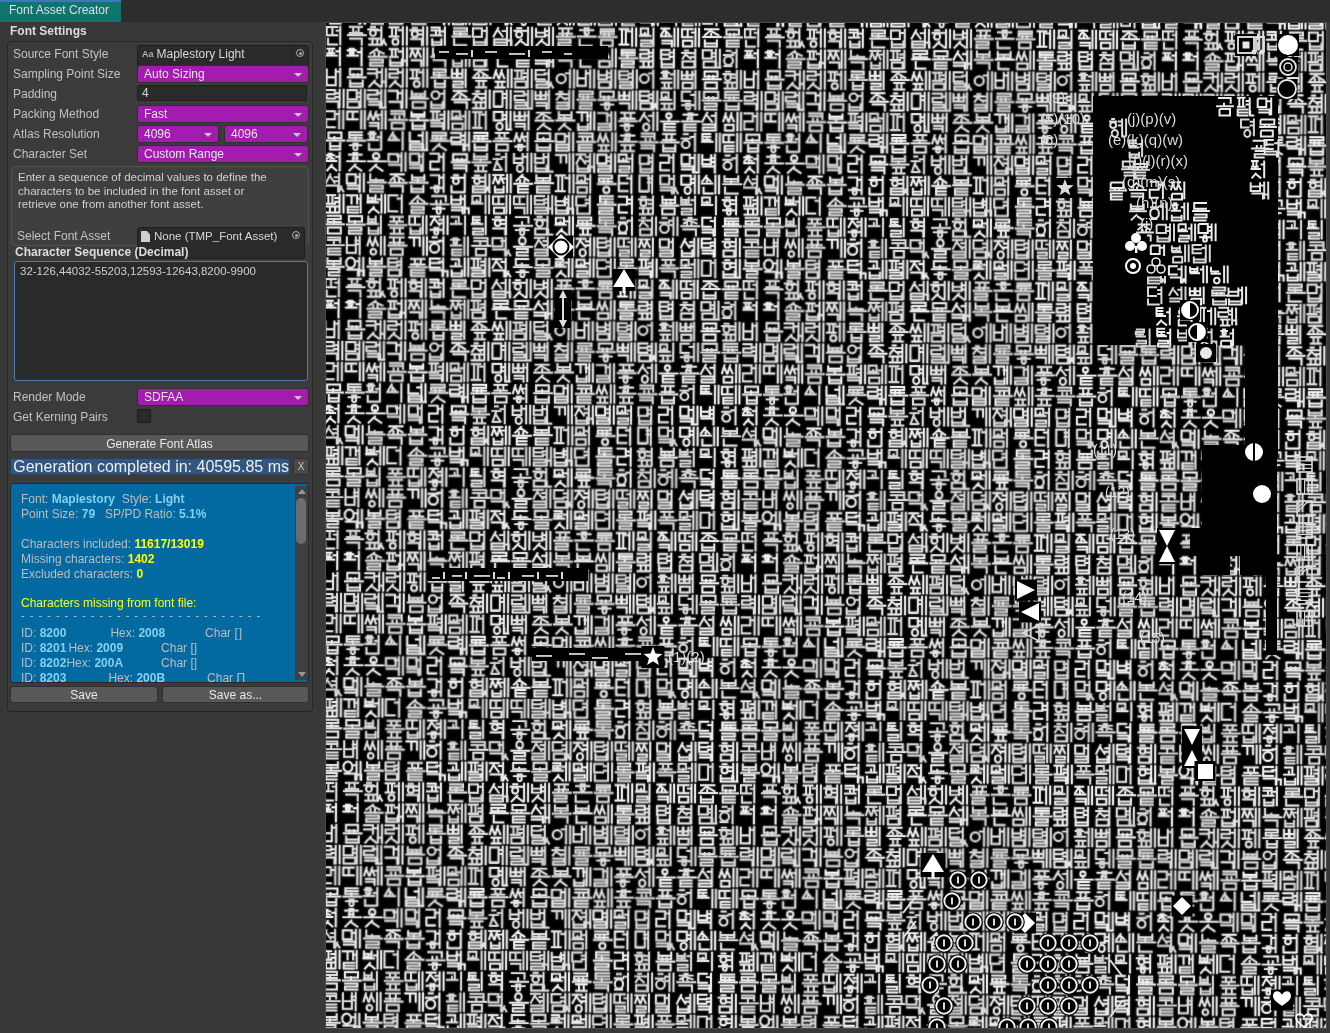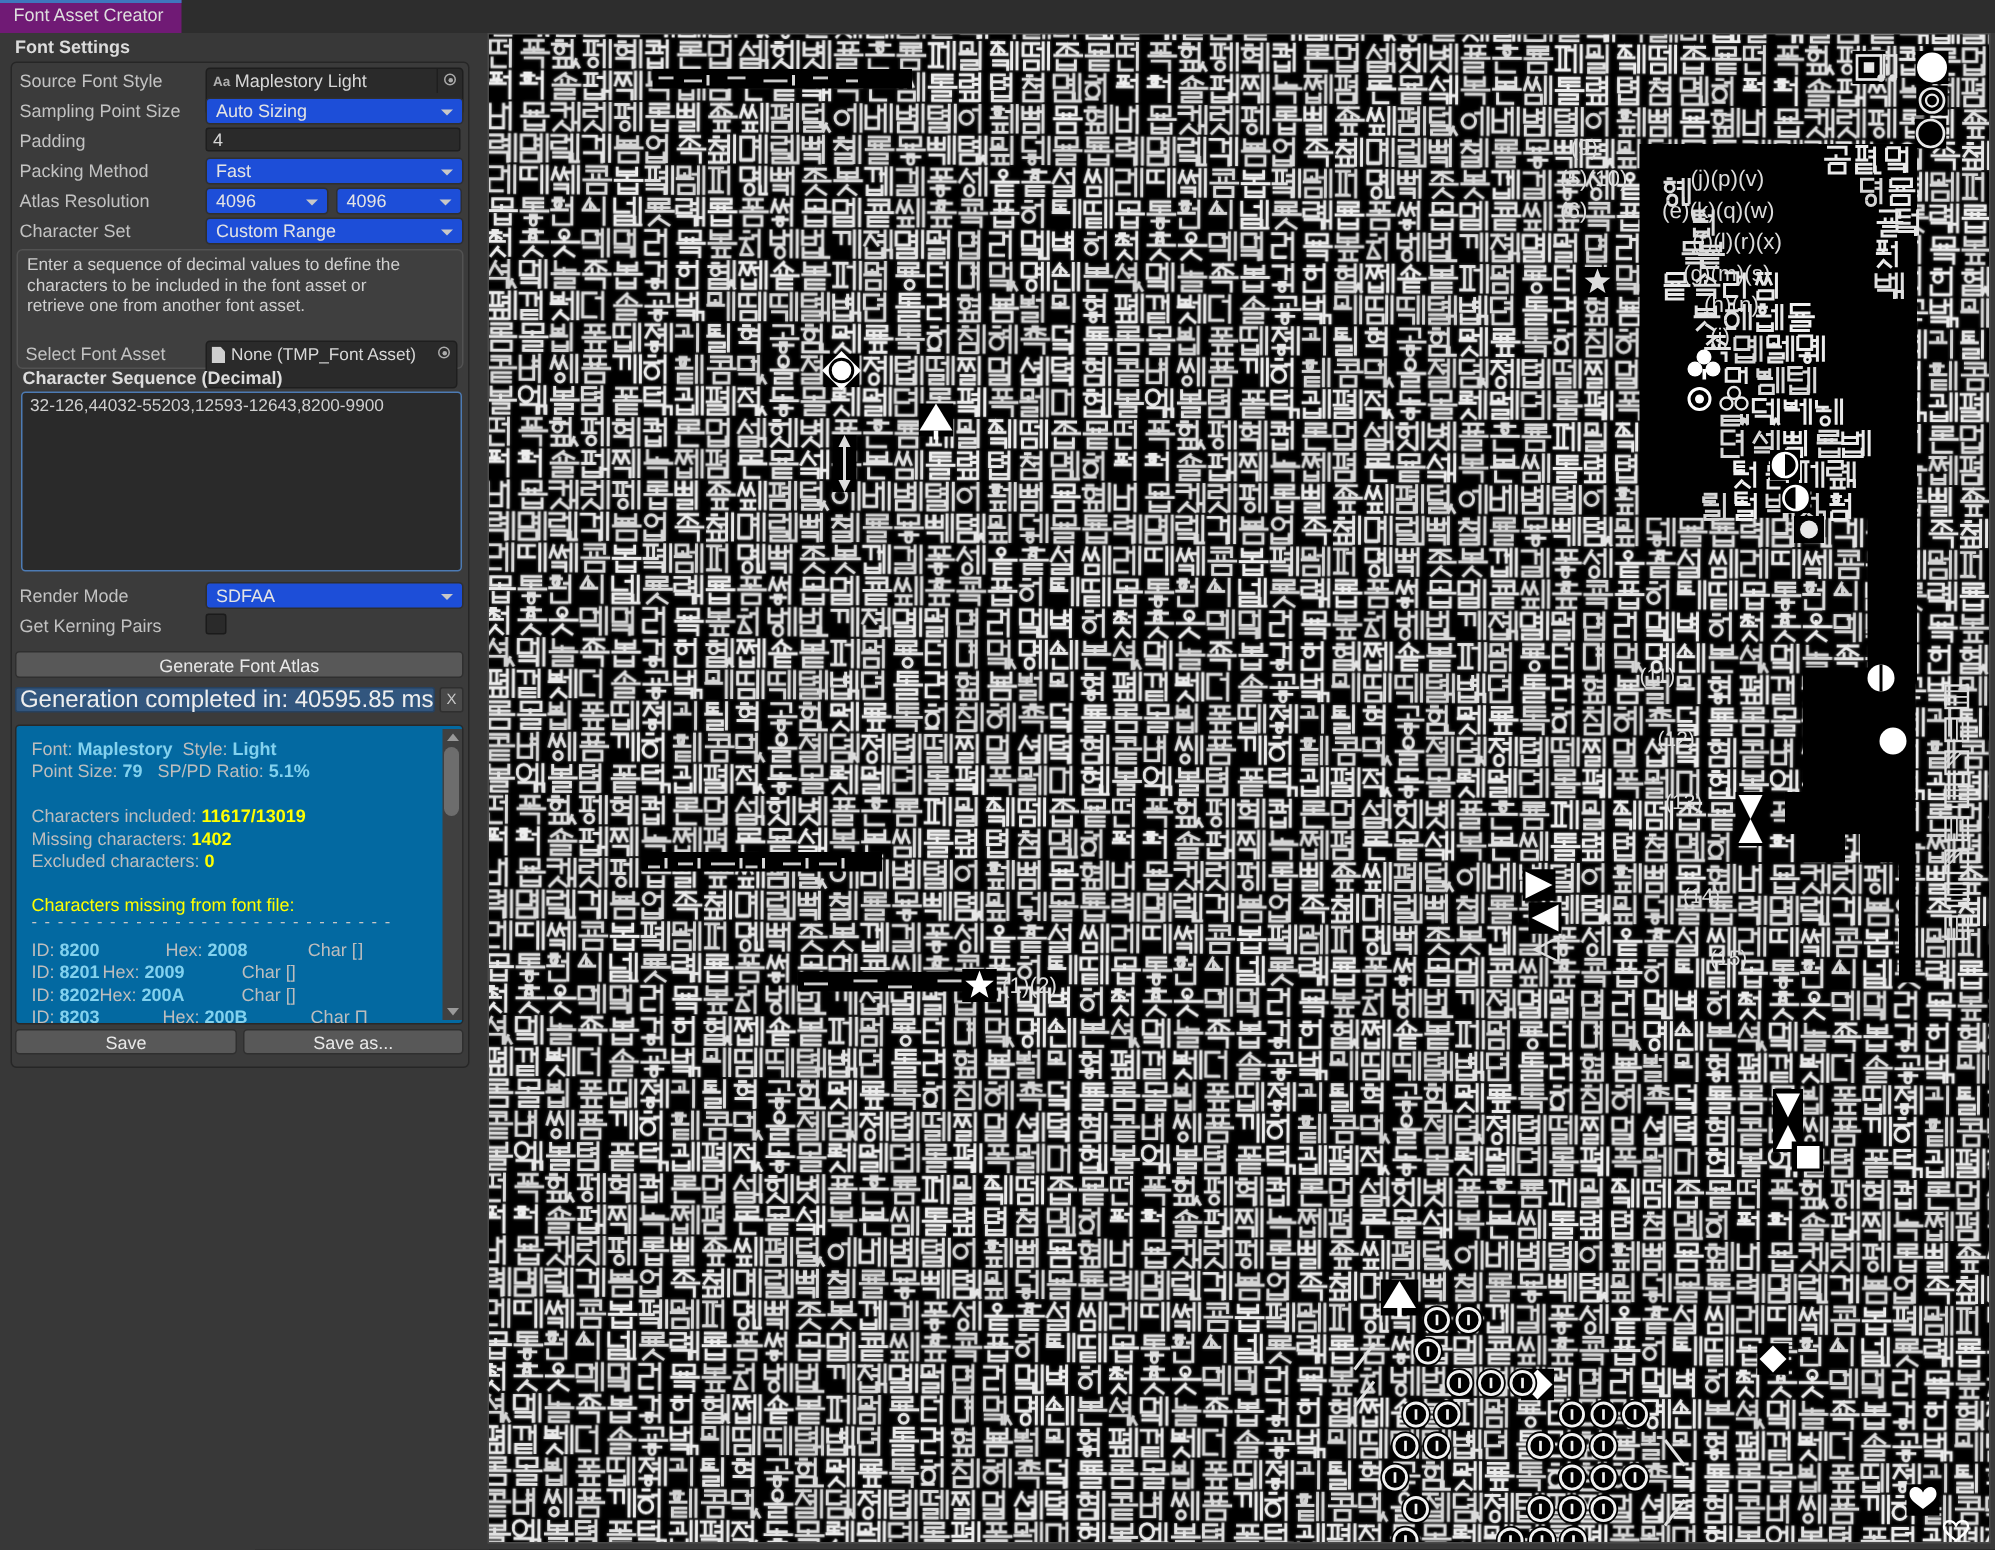--- a/index.html
+++ b/index.html
@@ -1,22 +1,22 @@
 <!DOCTYPE html>
 <html><head><meta charset="utf-8"><style>
 *{margin:0;padding:0;box-sizing:border-box}
 html,body{width:1330px;height:1033px;overflow:hidden;background:#383838;font-family:"Liberation Sans",sans-serif}
 .tabbar{position:absolute;left:0;top:0;width:1330px;height:22px;background:#2d2d2d;z-index:5}
-.tab{position:absolute;left:0;top:0;width:121px;height:22px;background:#701a75;color:#dedede;font-size:12px;line-height:21px;padding-left:9px}
+.tab{position:absolute;left:0;top:0;width:121px;height:22px;background:#0f766e;color:#dedede;font-size:12px;line-height:21px;padding-left:9px}
 .tabline{position:absolute;left:0;top:0;width:121px;height:2px;background:#3f76bd}
 .panel{position:absolute;left:0;top:0;width:326px;height:1033px;background:#383838}
 .hdr{position:absolute;color:#dcdcdc;font-size:12px;font-weight:bold}
 .groupbox{position:absolute;left:7px;top:41px;width:306px;height:671px;border:1px solid #262626;border-radius:4px;background:#3b3b3b}
 .lbl{position:absolute;left:13px;color:#c2c2c2;font-size:12px}
-.drop{position:absolute;height:18px;background:#1d4ed8;border:1px solid #2f2f2f;border-radius:3px;color:#e4e4e4;font-size:12px;line-height:16px;padding-left:6px}
+.drop{position:absolute;height:18px;background:#a21caf;border:1px solid #2f2f2f;border-radius:3px;color:#e4e4e4;font-size:12px;line-height:16px;padding-left:6px}
 .arr{position:absolute;right:6px;top:7px;width:0;height:0;border-left:4px solid transparent;border-right:4px solid transparent;border-top:4px solid #c8c8c8}
 .tfield{position:absolute;background:#2a2a2a;border:1px solid #1e1e1e;border-radius:2px;color:#d6d6d6;font-size:12px;line-height:14px;padding-left:4px}
 .objfield{position:absolute;background:#2a2a2a;border:1px solid #1e1e1e;border-radius:3px;color:#d8d8d8;font-size:12px;line-height:16px}
 .aa{color:#b0b0b0;font-size:9px;font-weight:bold;margin:0 3px 0 4px;vertical-align:1px}
 .oftxt{font-size:12px}
 .targ{position:absolute;right:0;top:0;width:17px;height:16px;border-left:1px solid #1e1e1e}
 .targ2{position:absolute;right:0;top:0;width:15px;height:14px}
 .targc{position:absolute;right:4px;top:3px;width:8px;height:8px;border:1.5px solid #ababab;border-radius:50%}
 .targc:after{content:"";position:absolute;left:1.5px;top:1.5px;width:3px;height:3px;background:#ababab;border-radius:50%}
 .doc{display:inline-block;width:9px;height:11px;background:#cfcfcf;margin:2px 4px -2px 3px;clip-path:polygon(0 0,66% 0,100% 30%,100% 100%,0 100%)}

